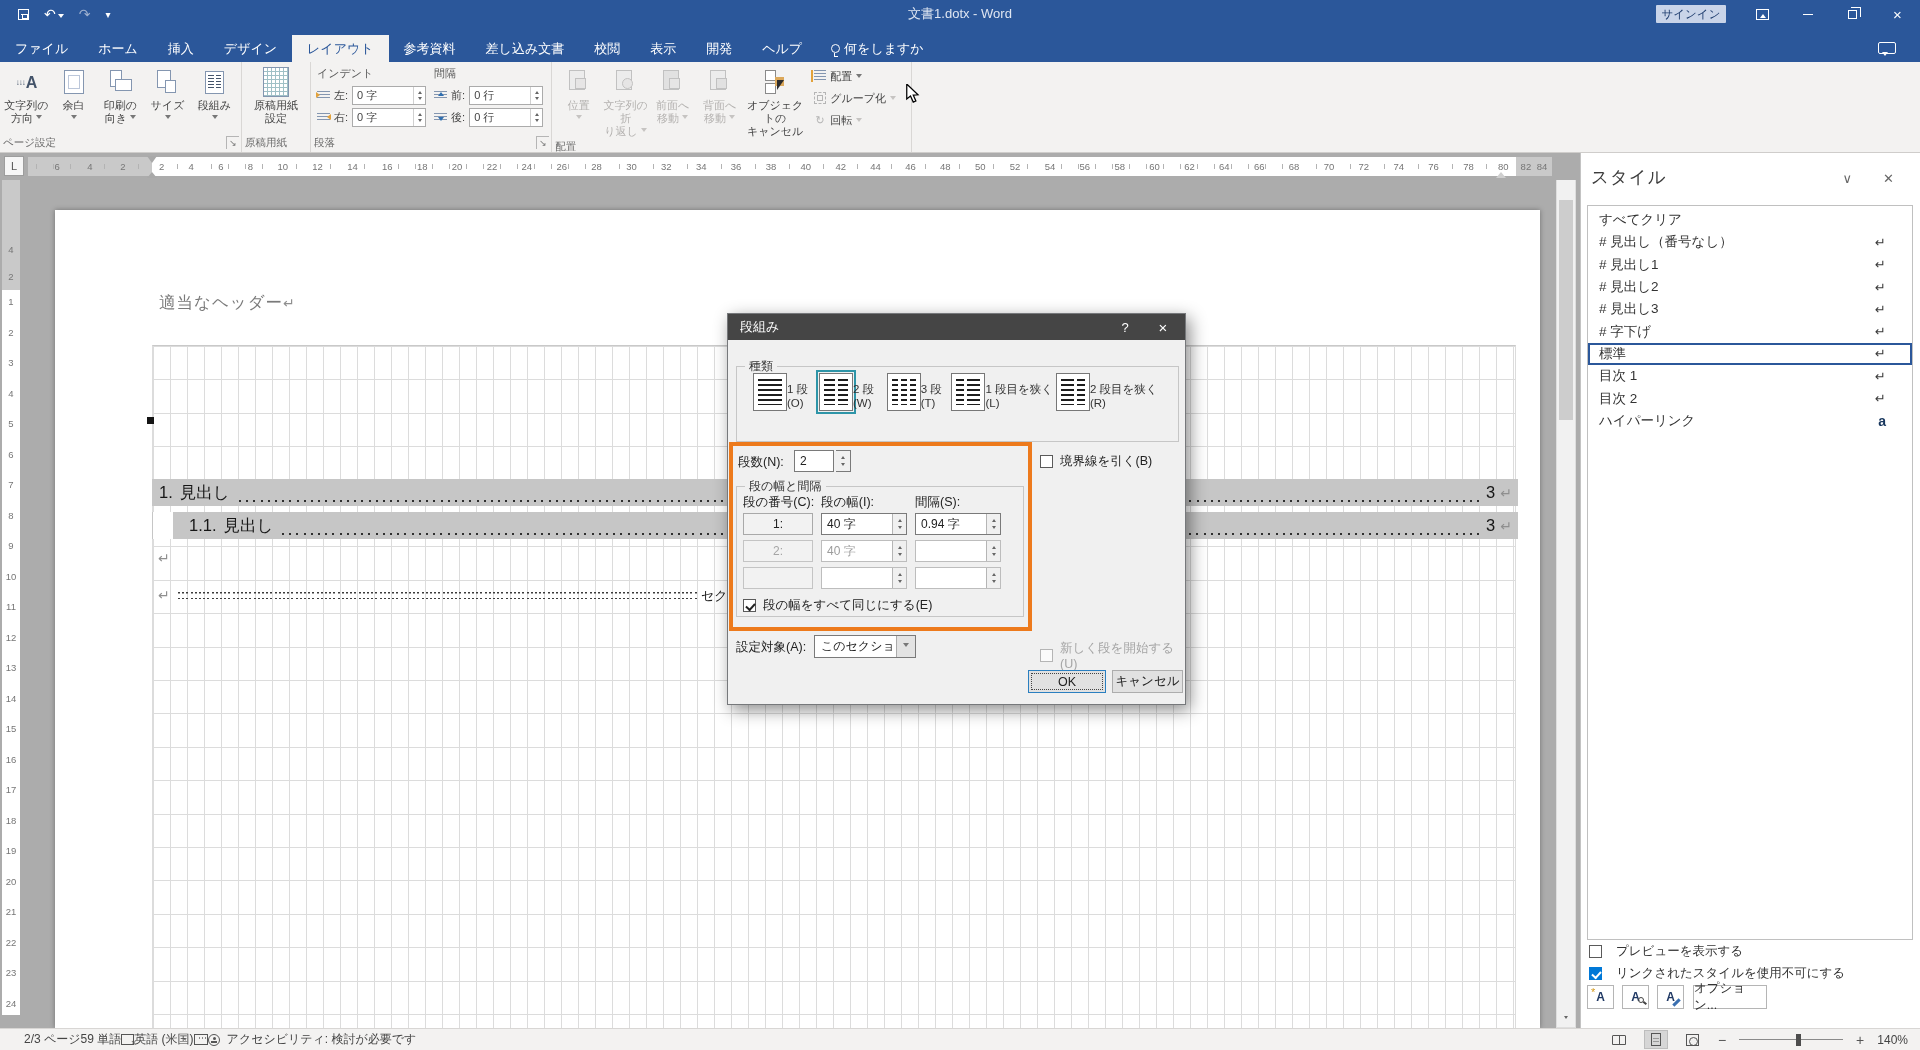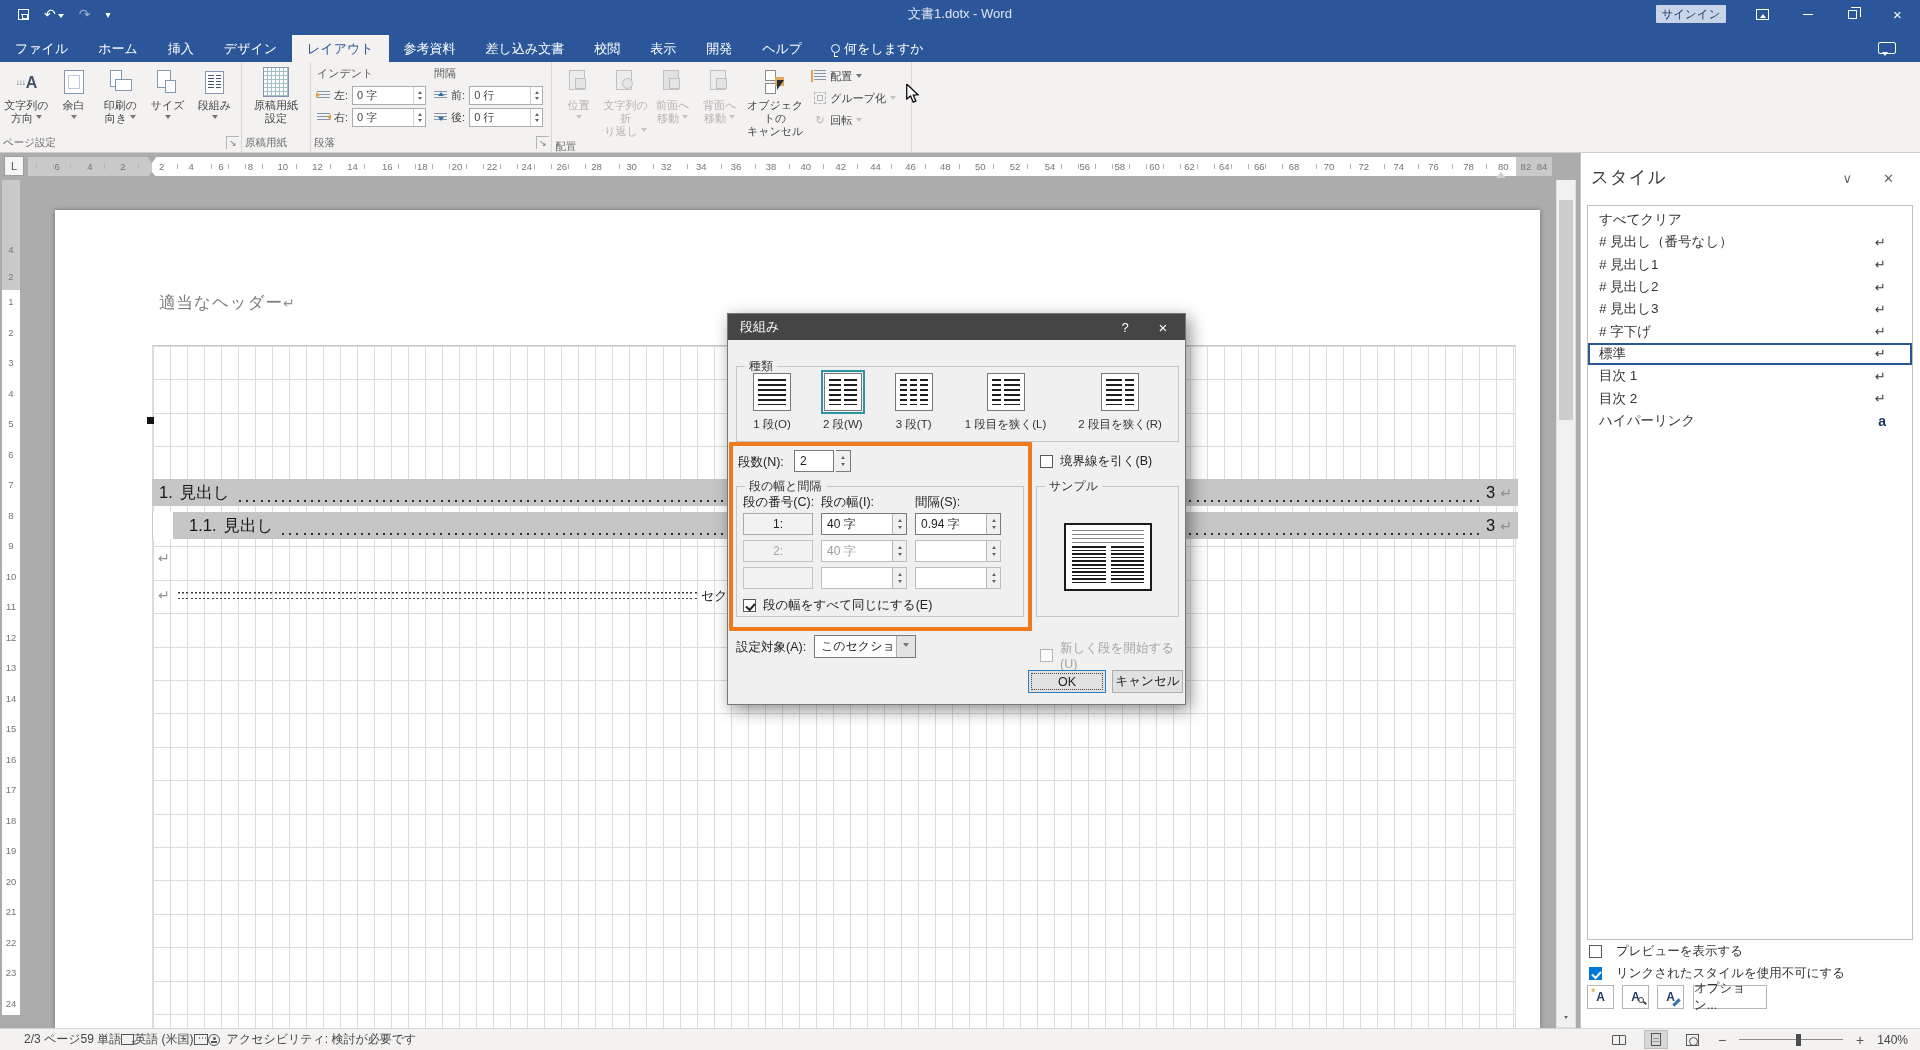--- a/index.html
+++ b/index.html
@@ -129,21 +129,21 @@
 .sectext{position:absolute;left:549px;top:5px;font-size:13px;color:#222;white-space:nowrap;overflow:hidden;width:27px}
 
 #dlg{position:absolute;left:727px;top:313px;width:459px;height:392px;background:#f0f0f0;border:1px solid #76787b;box-shadow:4px 5px 16px rgba(0,0,0,.45);font-size:12.5px;z-index:40}
 .dtitle{height:26px;background:#454545;color:#fff;display:flex;align-items:center;padding-left:12px;font-size:13px}
 .dtb{position:absolute;top:0;height:26px;color:#fff;display:flex;align-items:center;justify-content:center;font-size:13px}
 .dhelp{right:44px;width:32px}
 .dclose{right:2px;width:40px;font-size:15px}
 .gbox{position:absolute;border:1px solid #c6c6c6}
 .glabel{position:absolute;top:-8px;left:8px;background:#f0f0f0;padding:0 4px;font-size:12px;color:#333;line-height:14px}
 .presets{position:absolute;left:0;right:0;top:6px;display:flex;justify-content:space-between;padding:0 16px}
-.preset{display:flex;flex-direction:column;align-items:center;font-size:11.5px;color:#333}
+.preset{display:flex;flex-direction:row;align-items:center;font-size:11.5px;color:#333}
 .picon{width:38px;height:38px;background:#fff;border:1px solid #777;display:flex;gap:3px;padding:5px 4px}
 .picon i{flex:1;background:repeating-linear-gradient(to bottom,#1d1d1d 0 2px,transparent 2px 5px)}
 .preset.selected .picon{outline:2px solid #2e95a8;outline-offset:1px}
 .preset .plabel{margin-top:6px}
 .picon.pL i:first-child{flex:0 0 34%}
 .picon.pR i:last-child{flex:0 0 34%}
 .dlabel{position:absolute;font-size:12.5px;color:#222;line-height:15px}
 .dfield{position:absolute;background:#fff;border:1px solid #7a7a7a;height:22px;font-size:12px;display:flex;align-items:center;padding:0 5px;color:#222}
 .dfield.spin{padding-right:16px}
 .dspin{position:absolute;right:0;top:0;bottom:0;width:14px;border-left:1px solid #b5b5b5;background:#f0f0f0;display:flex;flex-direction:column;align-items:center;justify-content:space-evenly}
@@ -724,30 +724,20 @@
           <i class="tdn"></i>
         </span>
       </div>
 
     <div class="cbrow" style="left:6px;top:110px">
         <span class="cb checked"></span>
         <span>段の幅をすべて同じにする(E)</span>
       </div>
   </div>
 
-  <div class="gbox" style="left:308px;top:172px;width:143px;height:131px">
-    <span class="glabel">サンプル</span>
-    <div class="sampage">
-      <div class="samhead"></div>
-      <div class="samcols">
-          <i></i>
-          <i></i>
-        </div>
-    </div>
-  </div>
 
   <span class="dlabel" style="left:8px;top:326px">設定対象(A):</span>
   <div class="combo" style="left:86px;top:321px;width:102px">
     <span>このセクション</span>
     <span class="cbtn">
         <span class="chev" style="margin-top:0"></span>
       </span>
   </div>
   <div class="cbrow dis" style="left:312px;top:326px">
       <span class="cb dis"></span>

